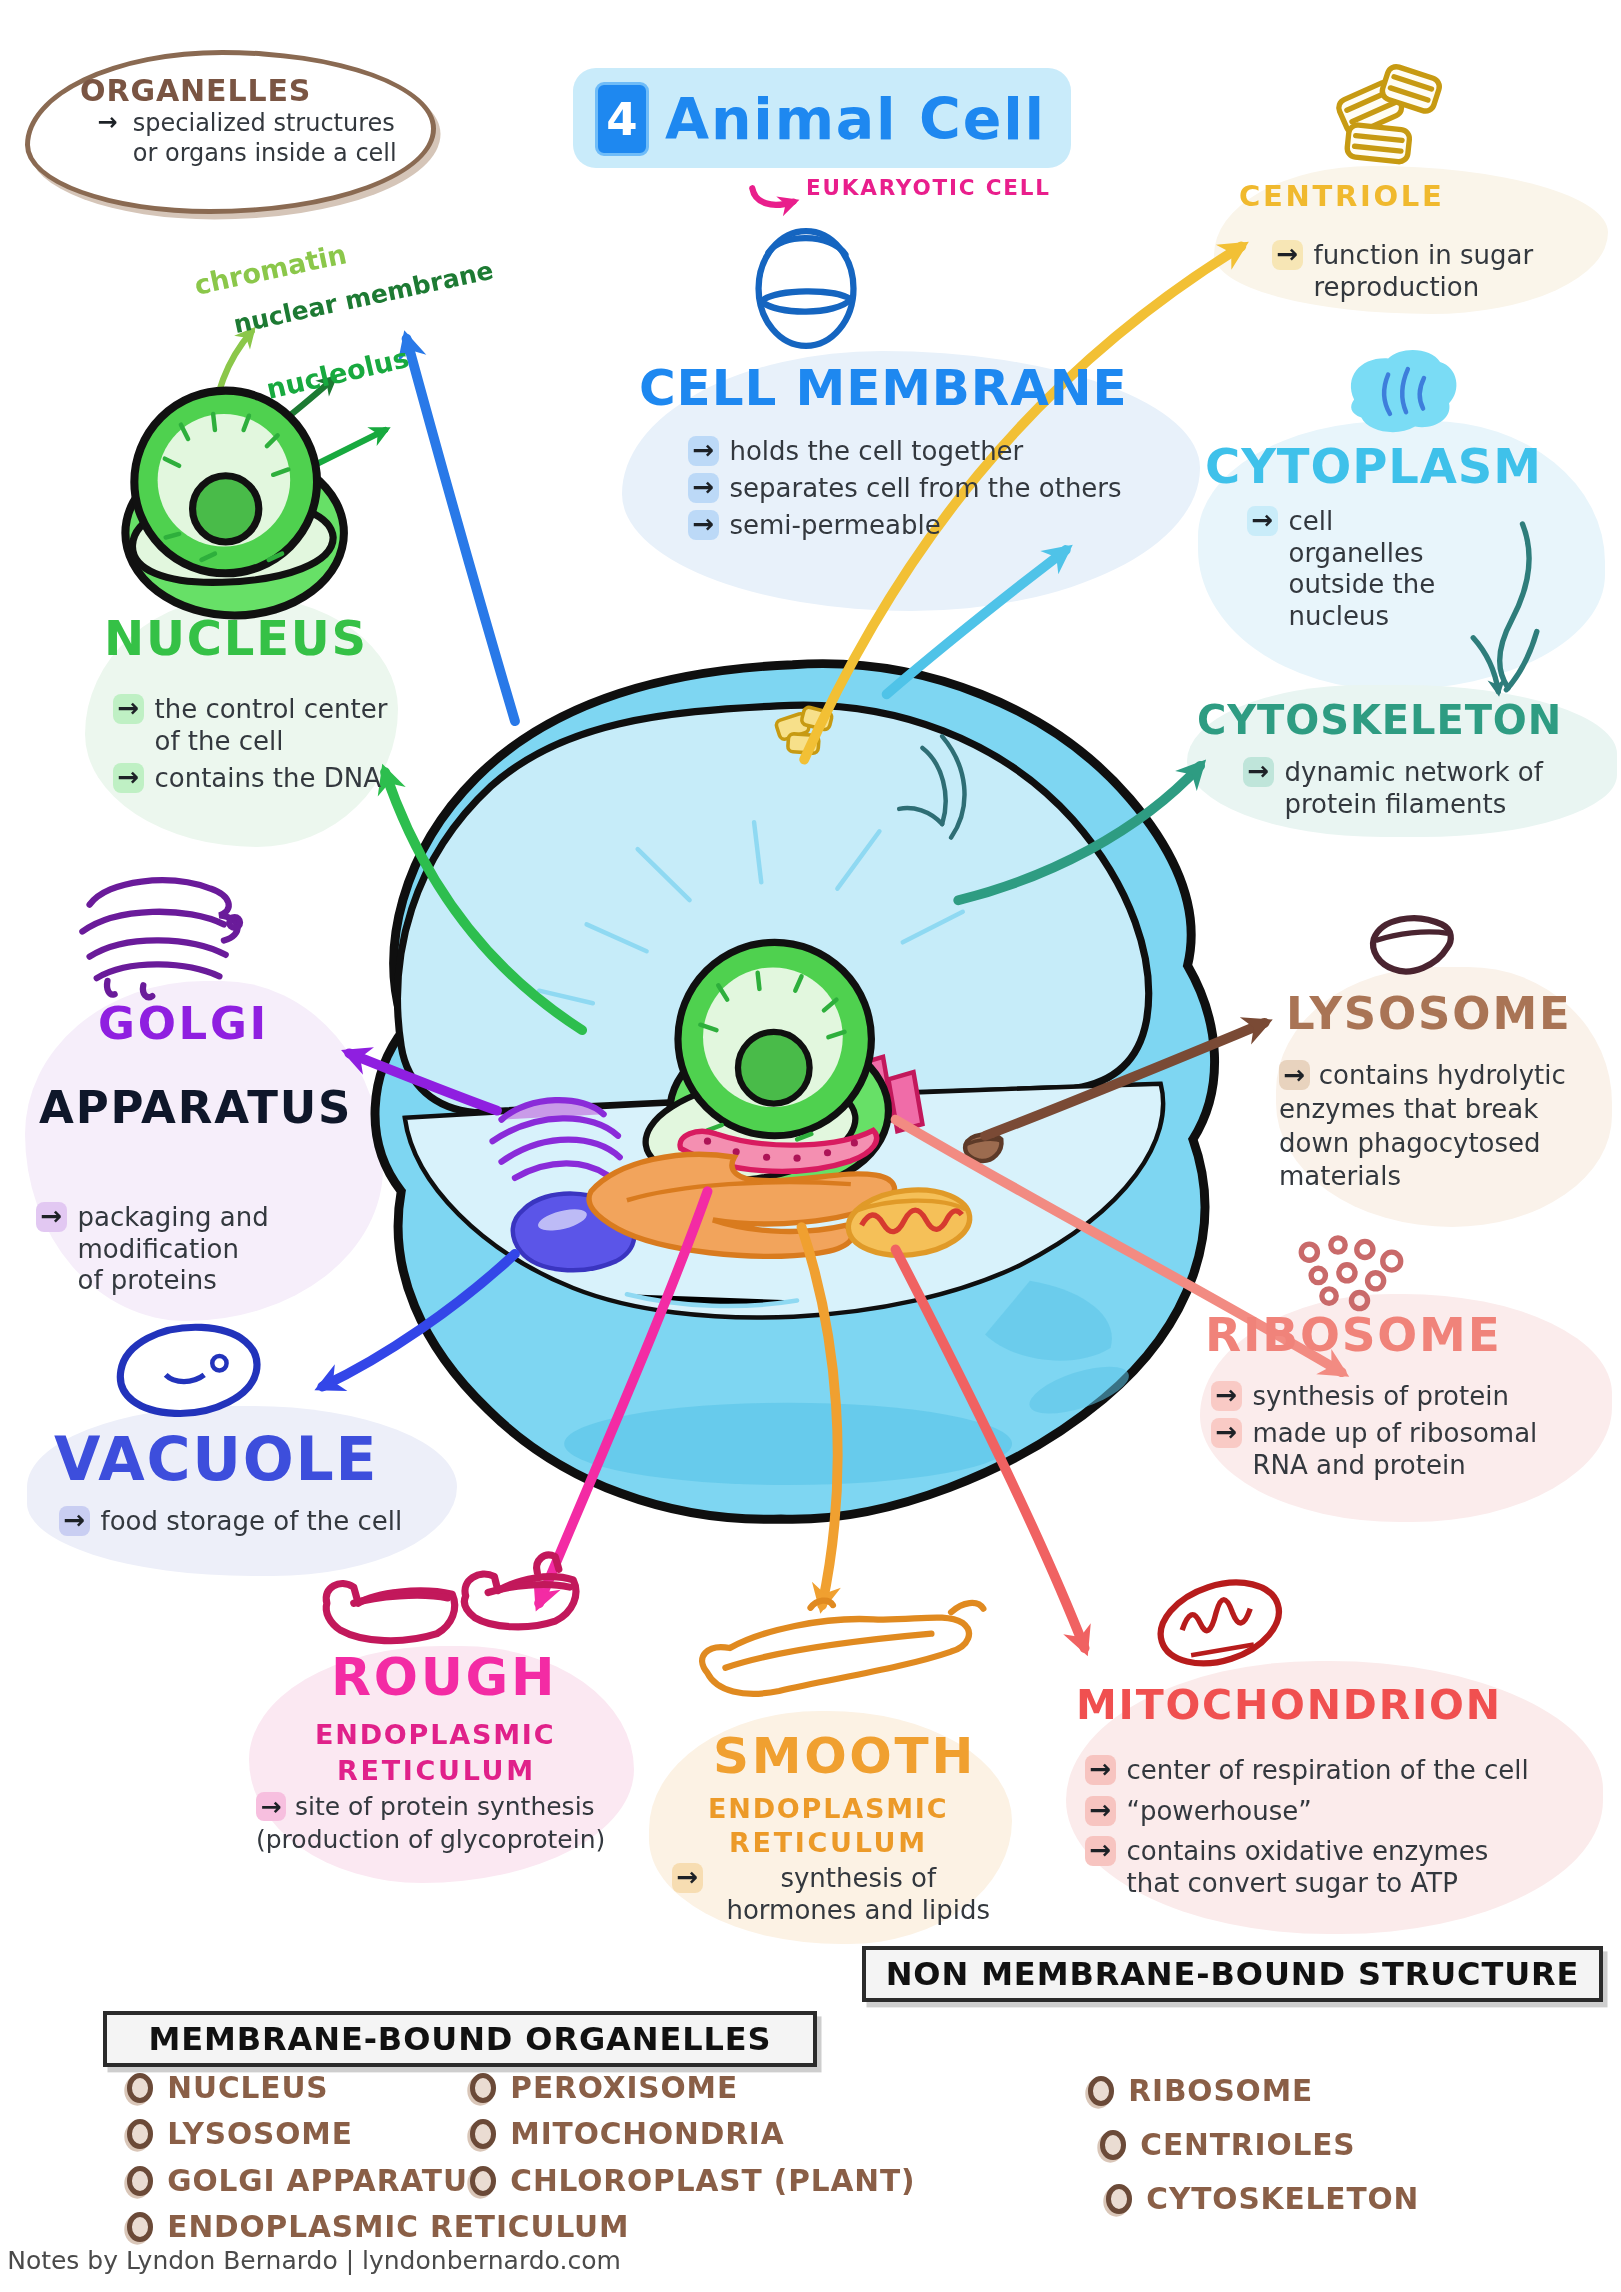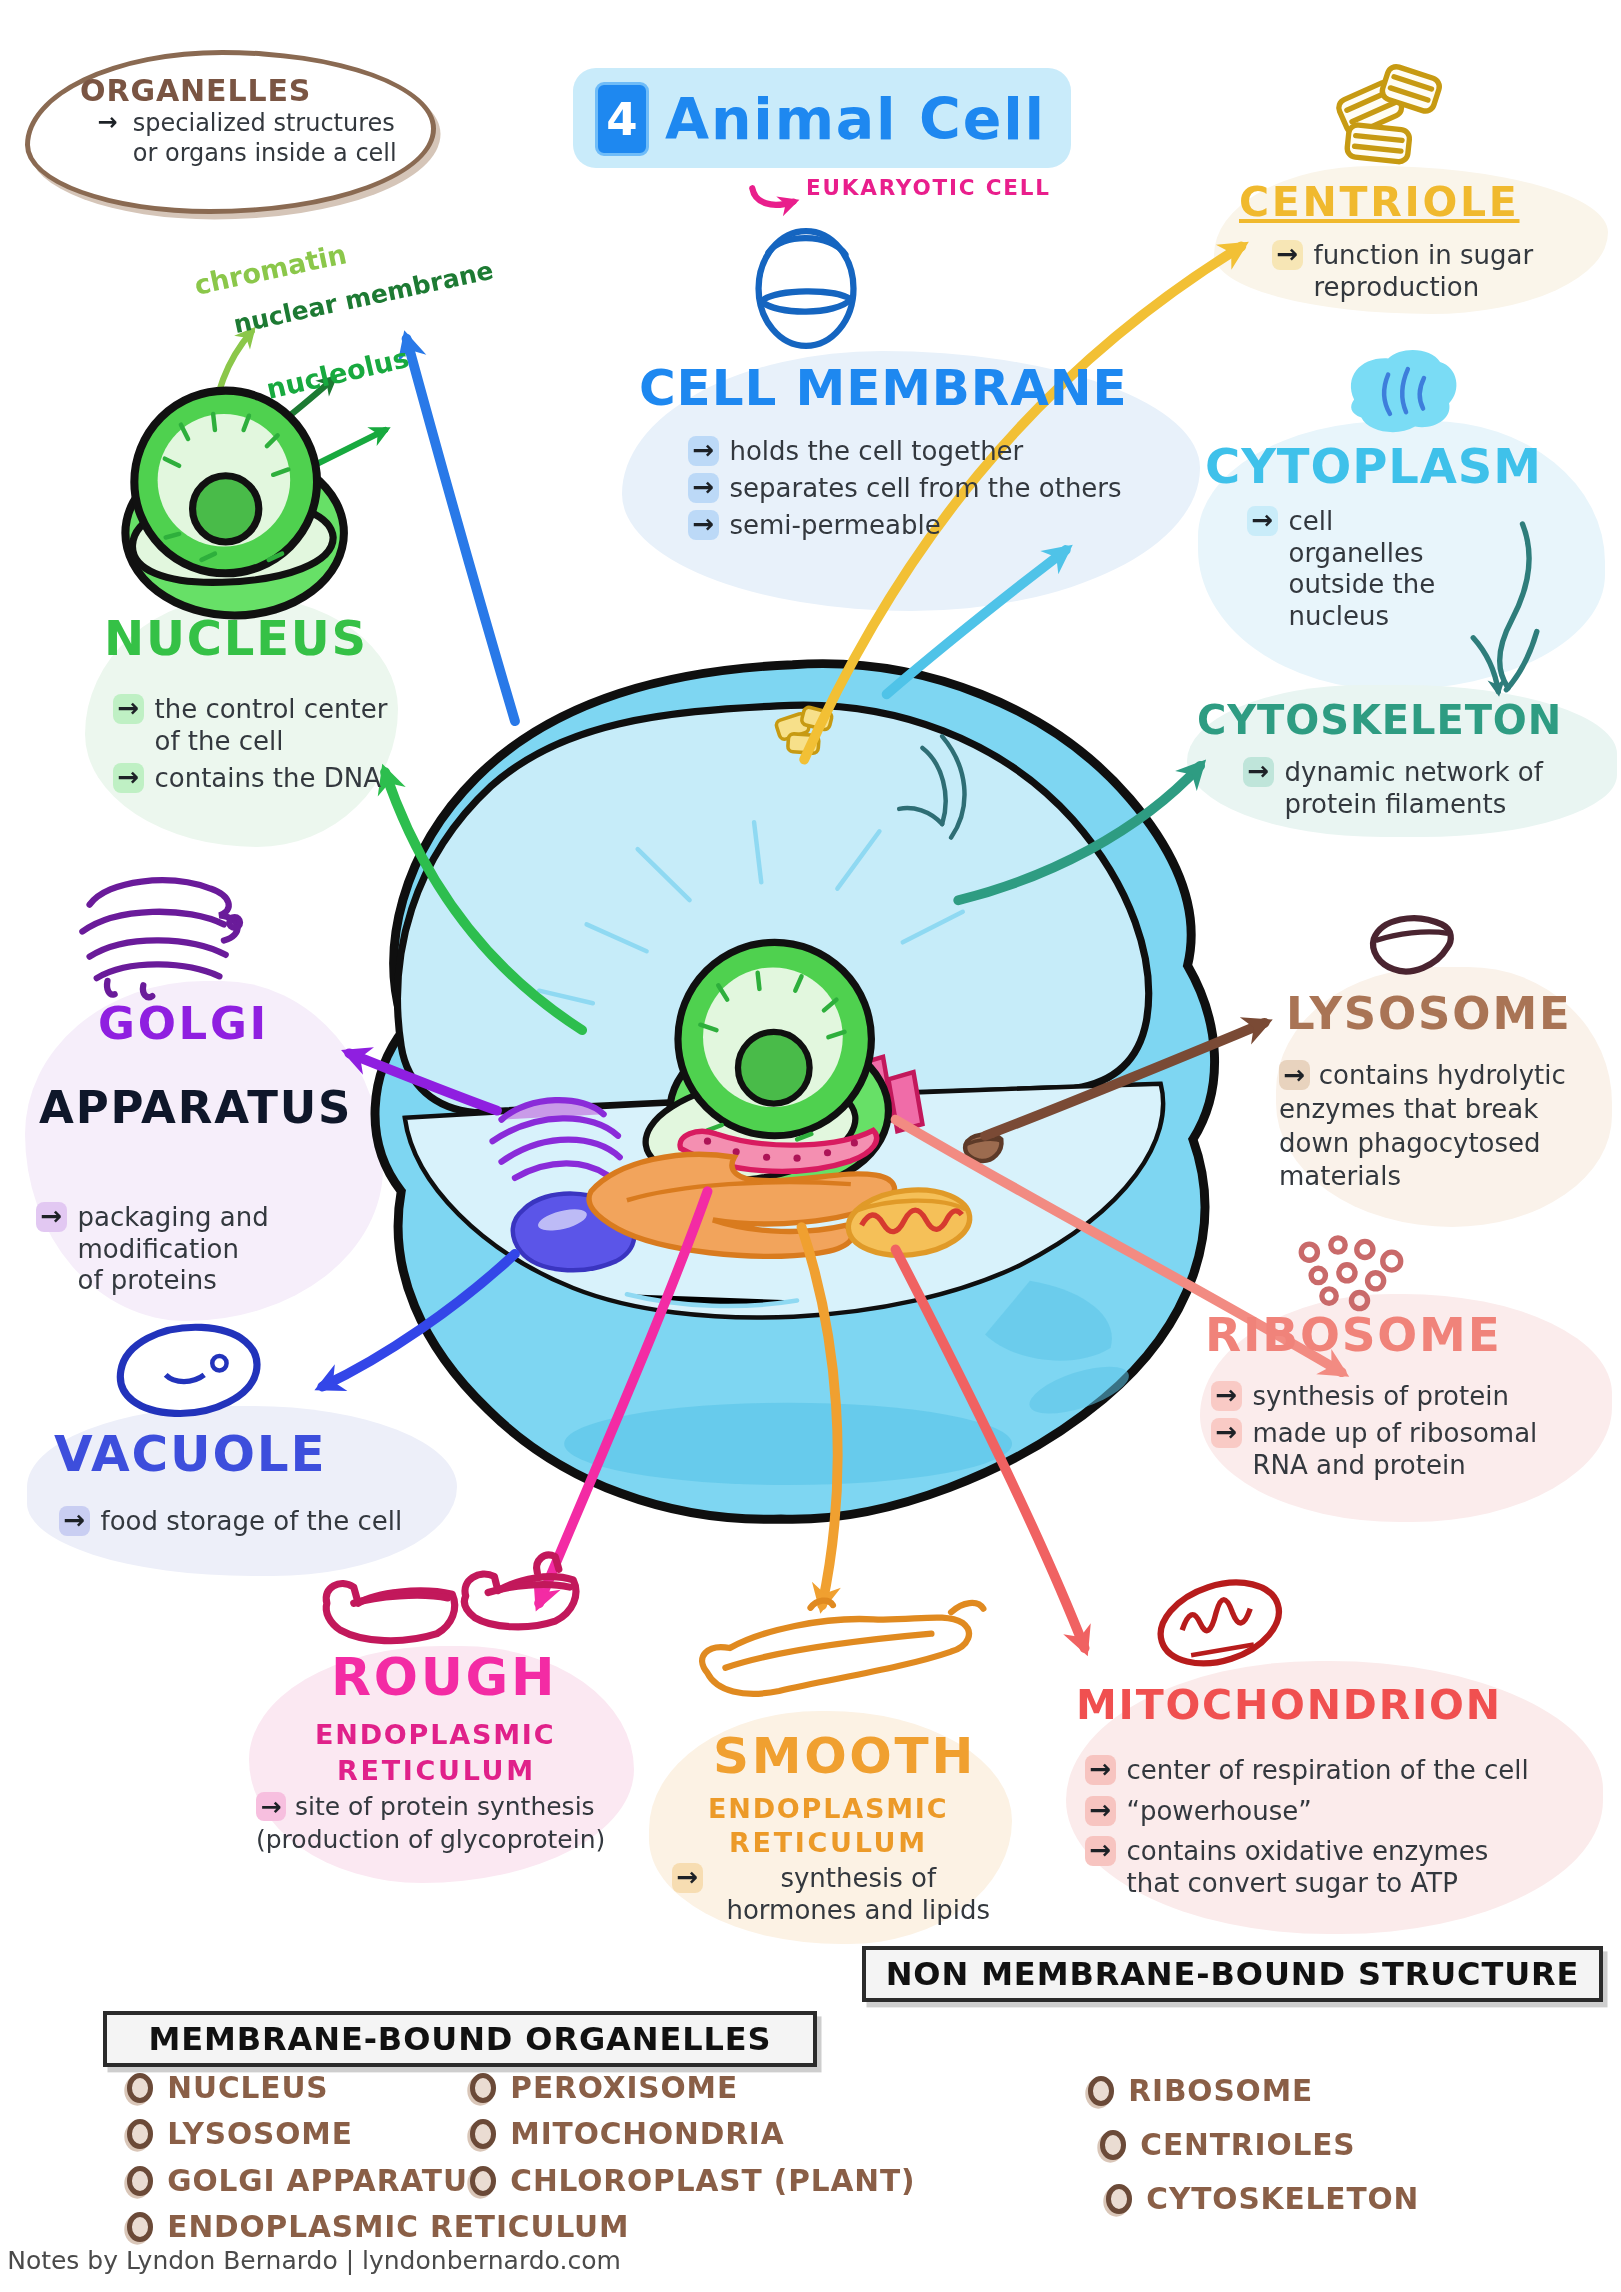--- a/index.html
+++ b/index.html
@@ -350,21 +350,21 @@
     <div class="bullet">
         <span class="barrow">→</span>
         <span>separates cell from the others</span>
       </div>
     <div class="bullet">
         <span class="barrow">→</span>
         <span>semi-permeable</span>
       </div>
   </div>
 
-  <div class="txt h" style="left:1239px;top:181px;font-size:41px;color:#F0B92E;letter-spacing:2.7px;text-decoration:underline;">CENTRIOLE</div>
+  <div class="txt h" style="left:1239px;top:181px;font-size:29px;color:#F0B92E;letter-spacing:2.7px;">CENTRIOLE</div>
   <div class="txt bullets" style="left:1272px;top:240px;width:269px;--hl:#f7e6b5;">
     <div class="bullet">
         <span class="barrow">→</span>
         <span>function in sugar reproduction</span>
       </div>
   </div>
 
   <div class="txt h" style="left:1205px;top:442px;font-size:48px;color:#3FC1EA;letter-spacing:0.9px;">CYTOPLASM</div>
   <div class="txt bullets" style="left:1247px;top:506px;width:224px;--hl:#c9ecf9;">
     <div class="bullet">
@@ -412,21 +412,21 @@
     <div class="bullet">
         <span class="barrow">→</span>
         <span>synthesis of protein</span>
       </div>
     <div class="bullet">
         <span class="barrow">→</span>
         <span>made up of ribosomal RNA and protein</span>
       </div>
   </div>
 
-  <div class="txt h" style="left:54px;top:1428px;font-size:50px;color:#3D4EDC;letter-spacing:1.8px;">VACUOLE</div>
+  <div class="txt h" style="left:54px;top:1428px;font-size:60px;color:#3D4EDC;letter-spacing:1.8px;">VACUOLE</div>
   <div class="txt bullets" style="left:59px;top:1506px;width:412px;--hl:#c9cef2;">
     <div class="bullet">
         <span class="barrow">→</span>
         <span>food storage of the cell</span>
       </div>
   </div>
 
   <div class="txt h" style="left:331px;top:1650px;font-size:52px;color:#F32BA4;letter-spacing:2.7px;">ROUGH</div>
   <div class="txt h" style="left:315px;top:1721px;font-size:27px;color:#E0218A;letter-spacing:1.8px;">ENDOPLASMIC</div>
   <div class="txt h" style="left:337px;top:1757px;font-size:27px;color:#E0218A;letter-spacing:2.7px;">RETICULUM</div>

